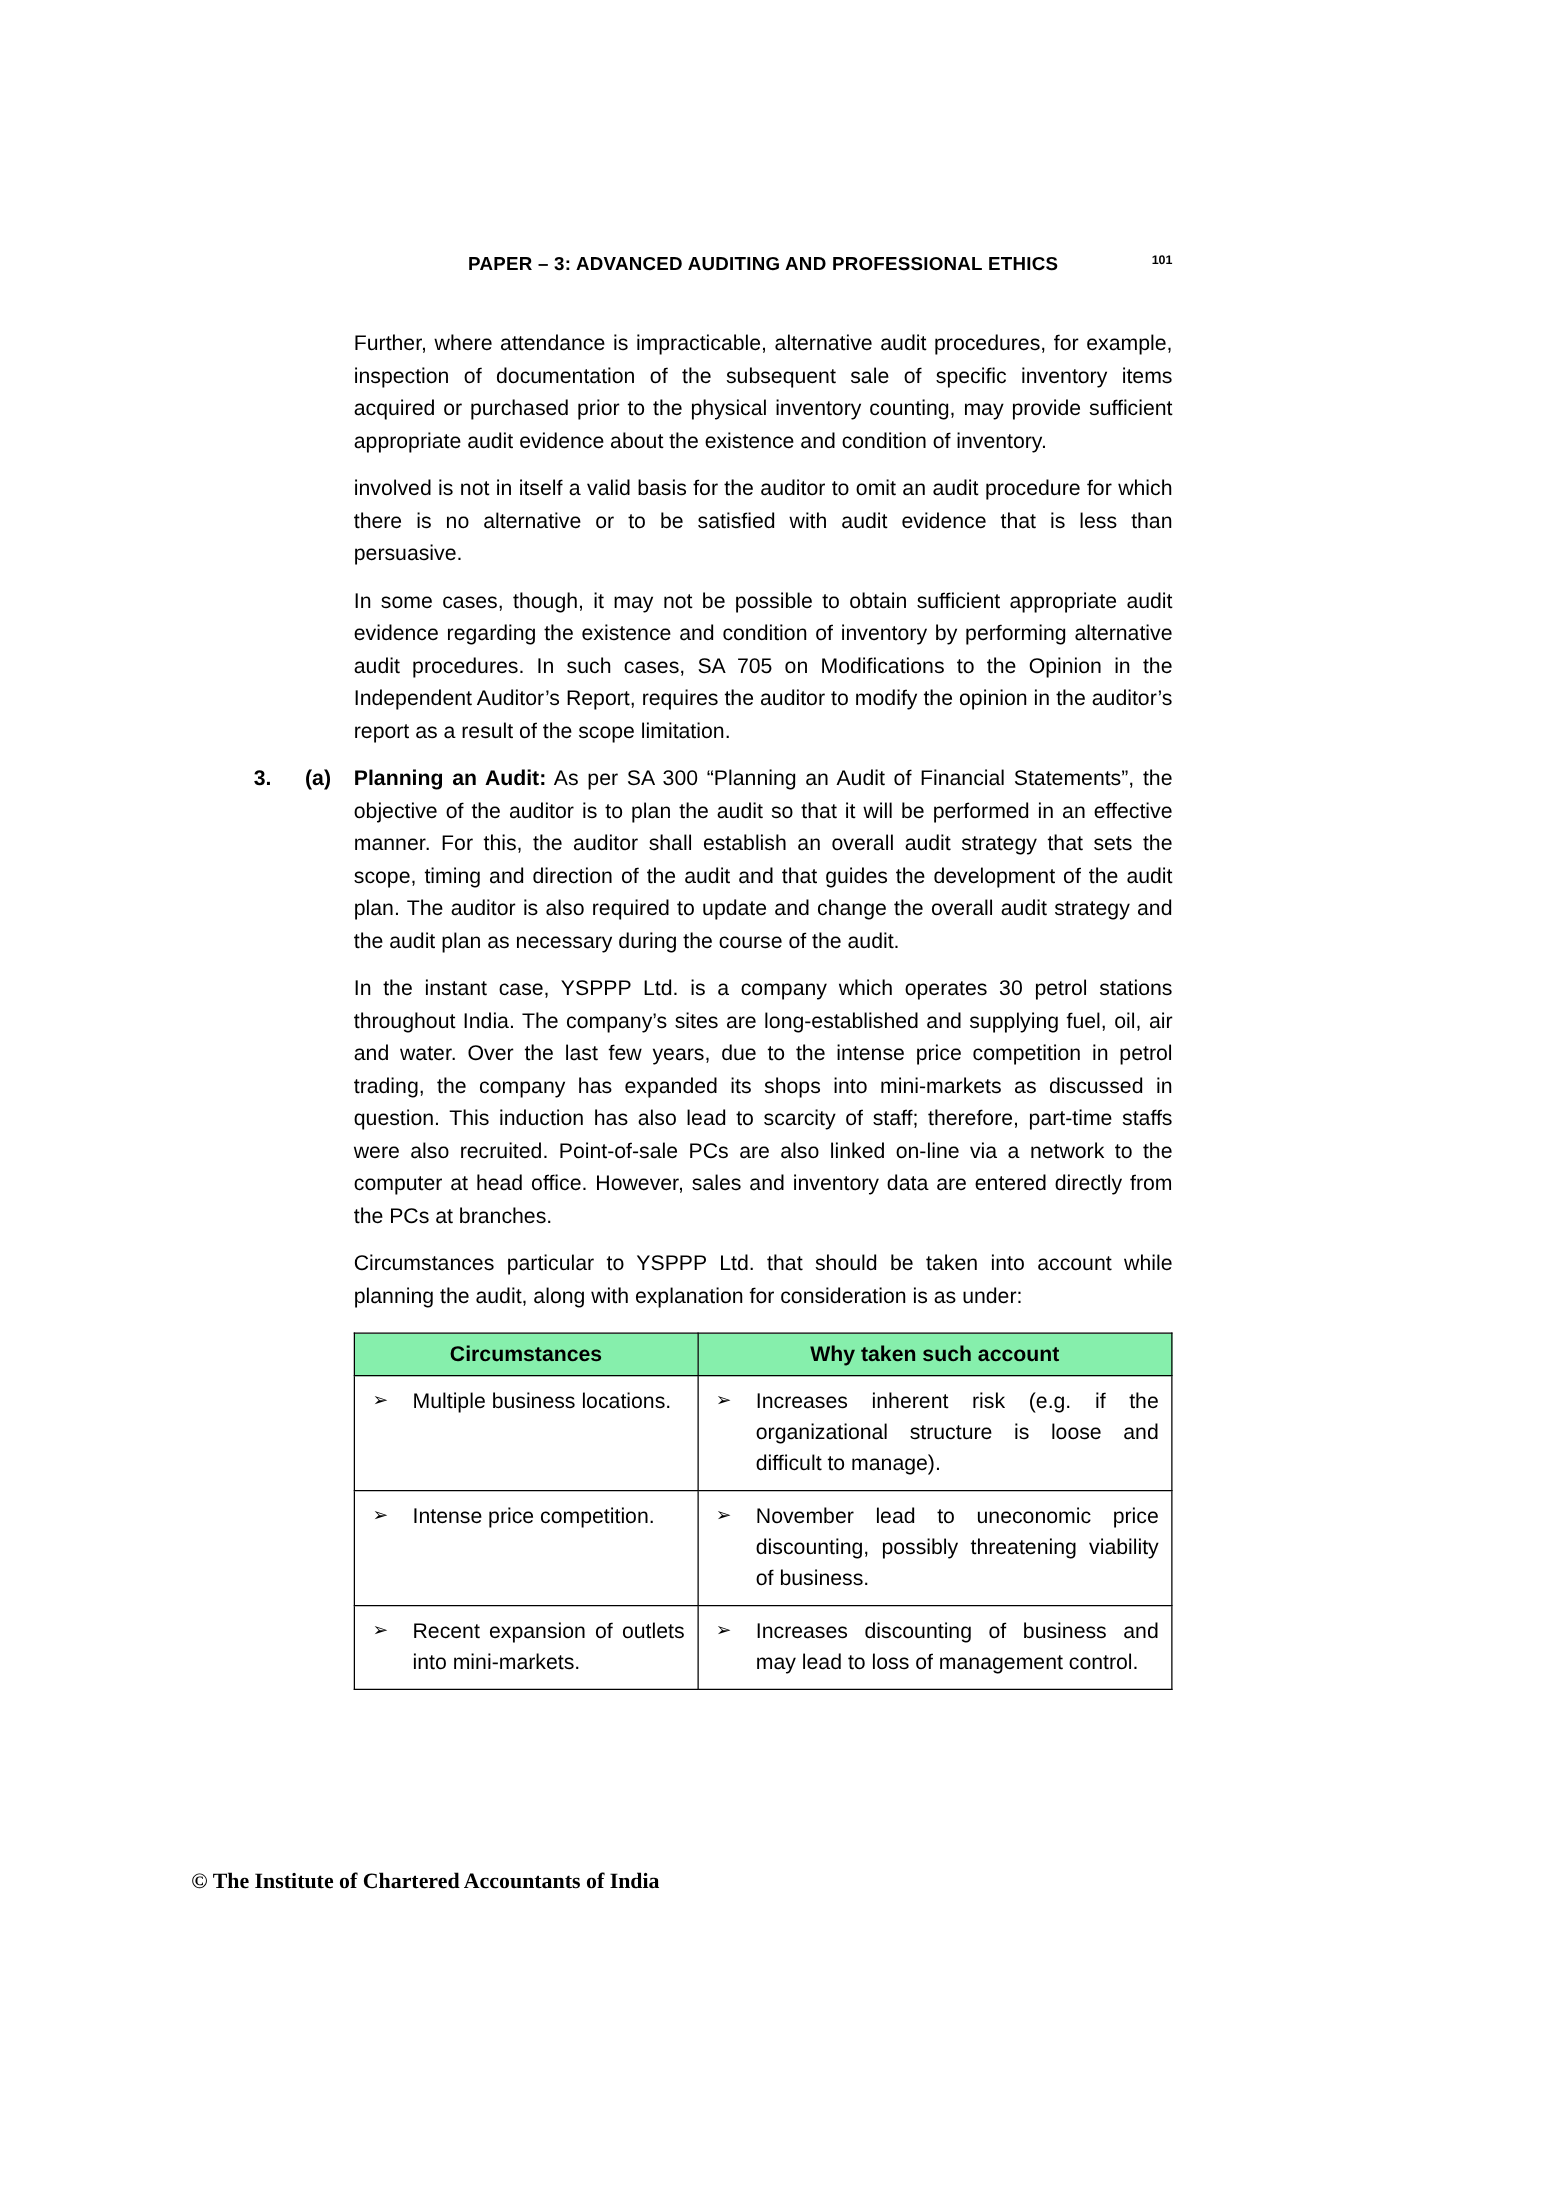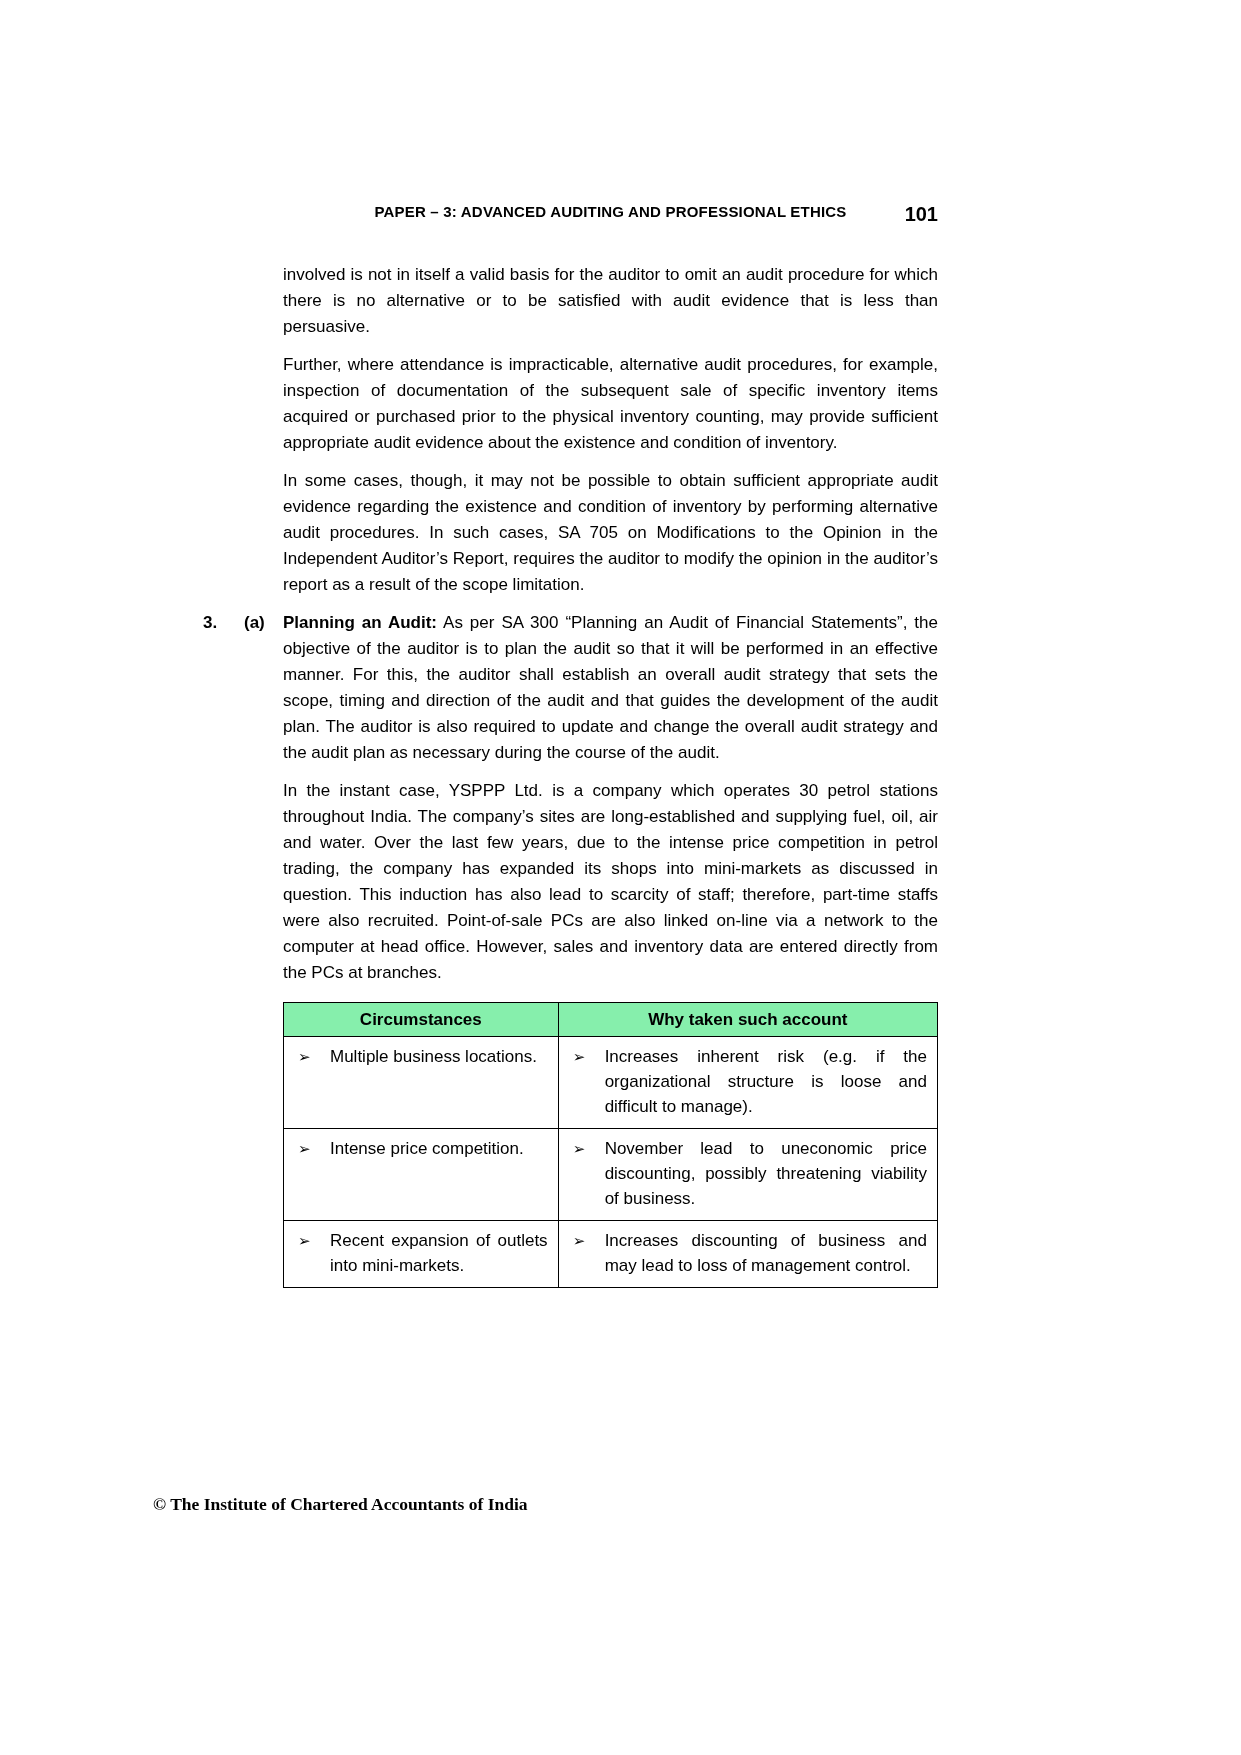--- a/index.html
+++ b/index.html
@@ -28,21 +28,21 @@
     text-align: center;
     font-weight: bold;
     font-size: 15px;
     letter-spacing: 0.2px;
   }
   .page-number {
     position: absolute;
     right: 0;
     top: 0;
     font-weight: bold;
-    font-size: 20px;
+    font-size: 10px;
   }
 
   
   .content {
     position: absolute;
     top: 262px;
     left: 283px;
     width: 655px;
     font-size: 17px;
     line-height: 26px;
@@ -116,34 +116,35 @@
 
 <div class="page">
 
   <div class="page-header">
     <span class="header-title">PAPER – 3: ADVANCED AUDITING AND PROFESSIONAL ETHICS</span>
     <span class="page-number">101</span>
   </div>
 
   <div class="content">
 
+    <p class="para">Further, where attendance is impracticable, alternative audit procedures, for example, inspection of documentation of the subsequent sale of specific inventory items acquired or purchased prior to the physical inventory counting, may provide sufficient appropriate audit evidence about the existence and condition of inventory.</p>
+
     <p class="para">involved is not in itself a valid basis for the auditor to omit an audit procedure for which there is no alternative or to be satisfied with audit evidence that is less than persuasive.</p>
-
-    <p class="para">Further, where attendance is impracticable, alternative audit procedures, for example, inspection of documentation of the subsequent sale of specific inventory items acquired or purchased prior to the physical inventory counting, may provide sufficient appropriate audit evidence about the existence and condition of inventory.</p>
 
     <p class="para">In some cases, though, it may not be possible to obtain sufficient appropriate audit evidence regarding the existence and condition of inventory by performing alternative audit procedures. In such cases, SA 705 on Modifications to the Opinion in the Independent Auditor’s Report, requires the auditor to modify the opinion in the auditor’s report as a result of the scope limitation.</p>
 
     <div class="item-row">
       <span class="item-num">3.</span>
       <span class="item-letter">(a)</span>
       <p class="para"><span class="lead-bold">Planning an Audit:</span> <span>As per SA 300 “Planning an Audit of Financial Statements”, the objective of the auditor is to plan the audit so that it will be performed in an effective manner. For this, the auditor shall establish an overall audit strategy that sets the scope, timing and direction of the audit and that guides the development of the audit plan. The auditor is also required to update and change the overall audit strategy and the audit plan as necessary during the course of the audit.</span></p>
     </div>
 
     <p class="para">In the instant case, YSPPP Ltd. is a company which operates 30 petrol stations throughout India. The company’s sites are long-established and supplying fuel, oil, air and water. Over the last few years, due to the intense price competition in petrol trading, the company has expanded its shops into mini-markets as discussed in question. This induction has also lead to scarcity of staff; therefore, part-time staffs were also recruited. Point-of-sale PCs are also linked on-line via a network to the computer at head office. However, sales and inventory data are entered directly from the PCs at branches.</p>
 
+    <p class="para">Circumstances particular to YSPPP Ltd. that should be taken into account while planning the audit, along with explanation for consideration is as under:</p>
 
     <table class="circ-table">
       <colgroup>
           <col class="c1">
           <col class="c2">
         </colgroup>
       <thead>
         <tr>
           <th>Circumstances</th>
           <th>Why taken such account</th>

